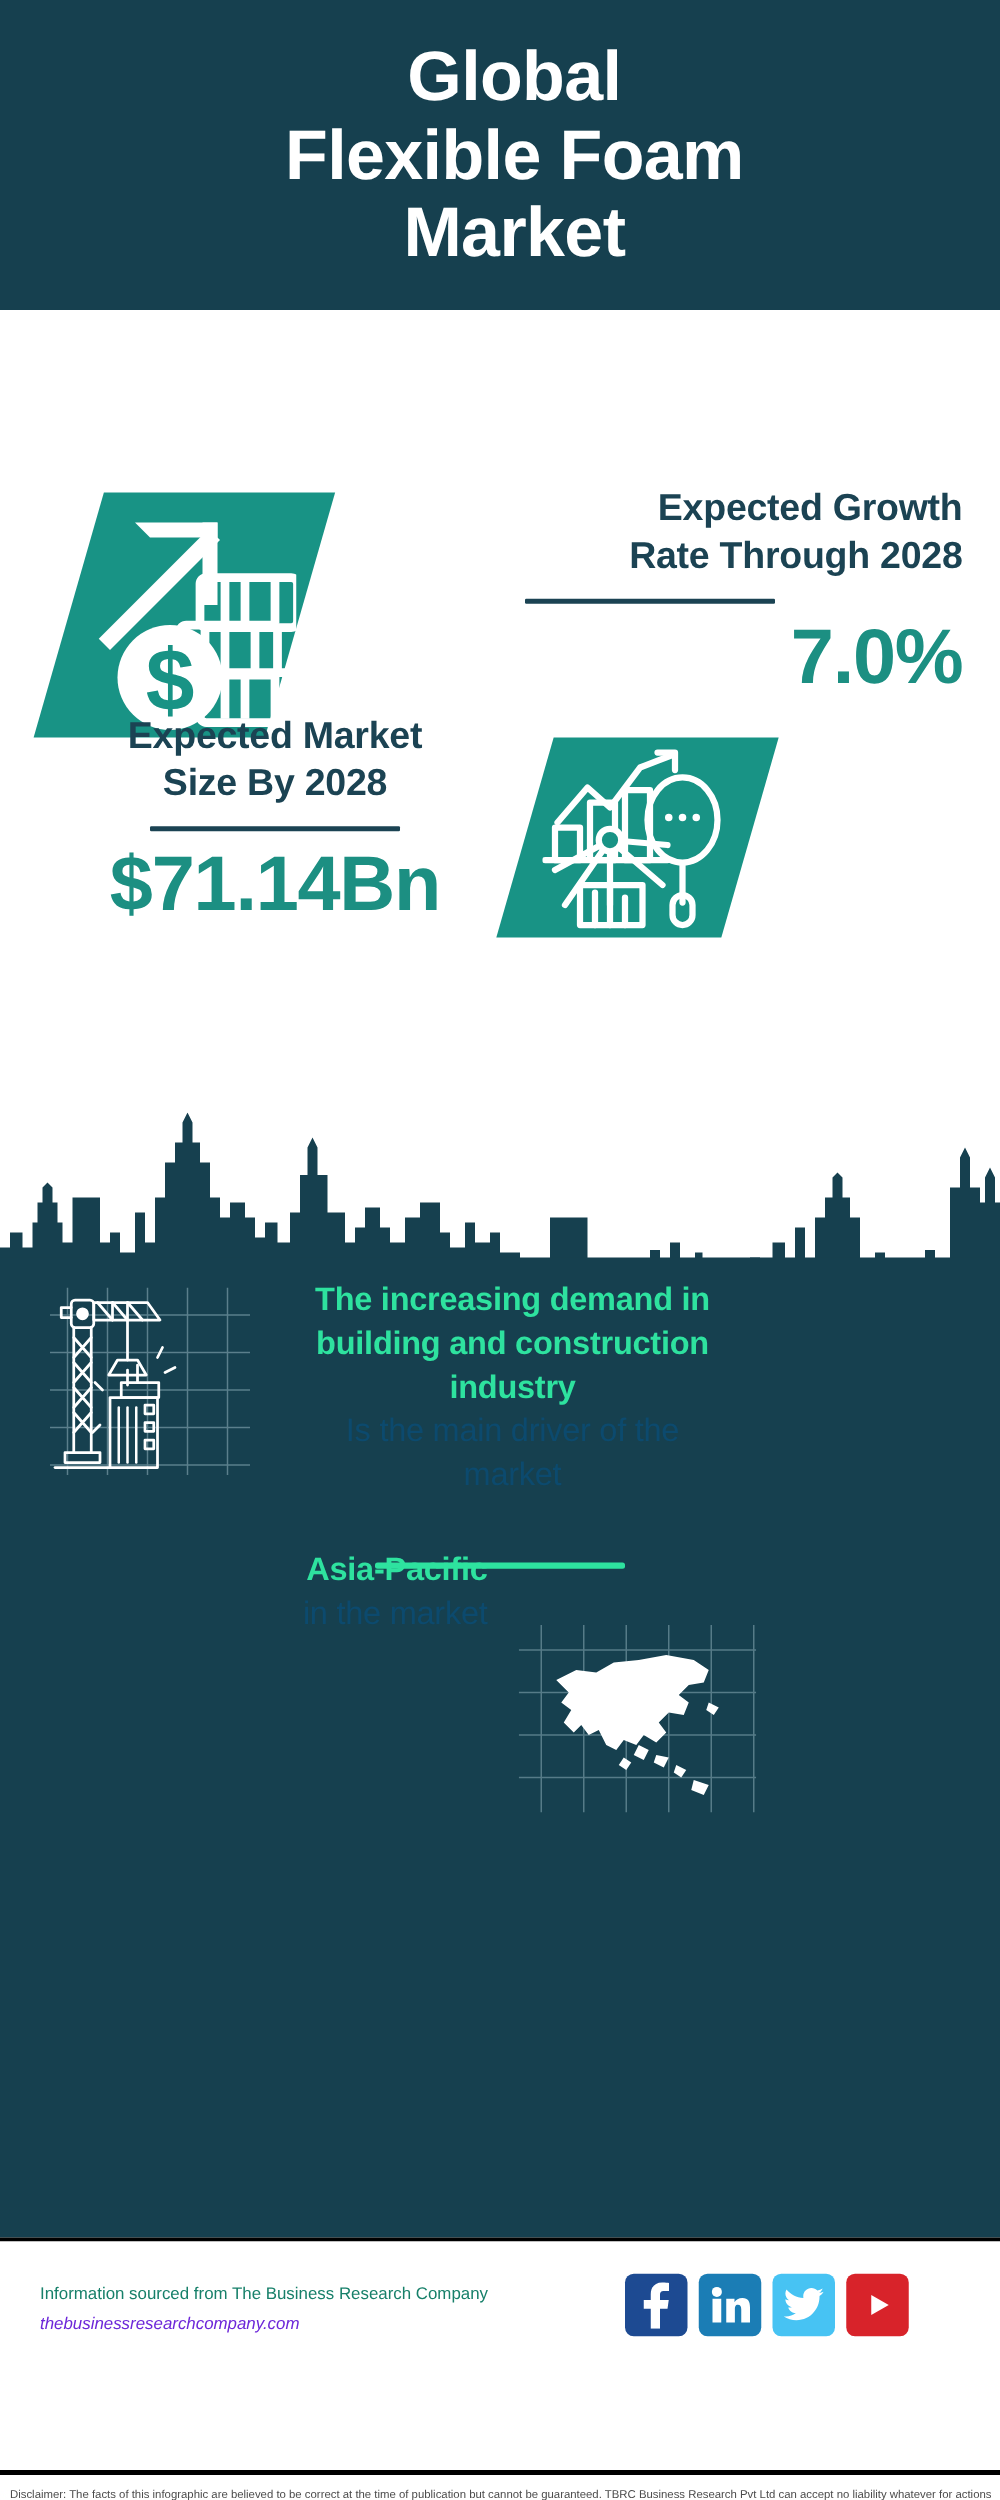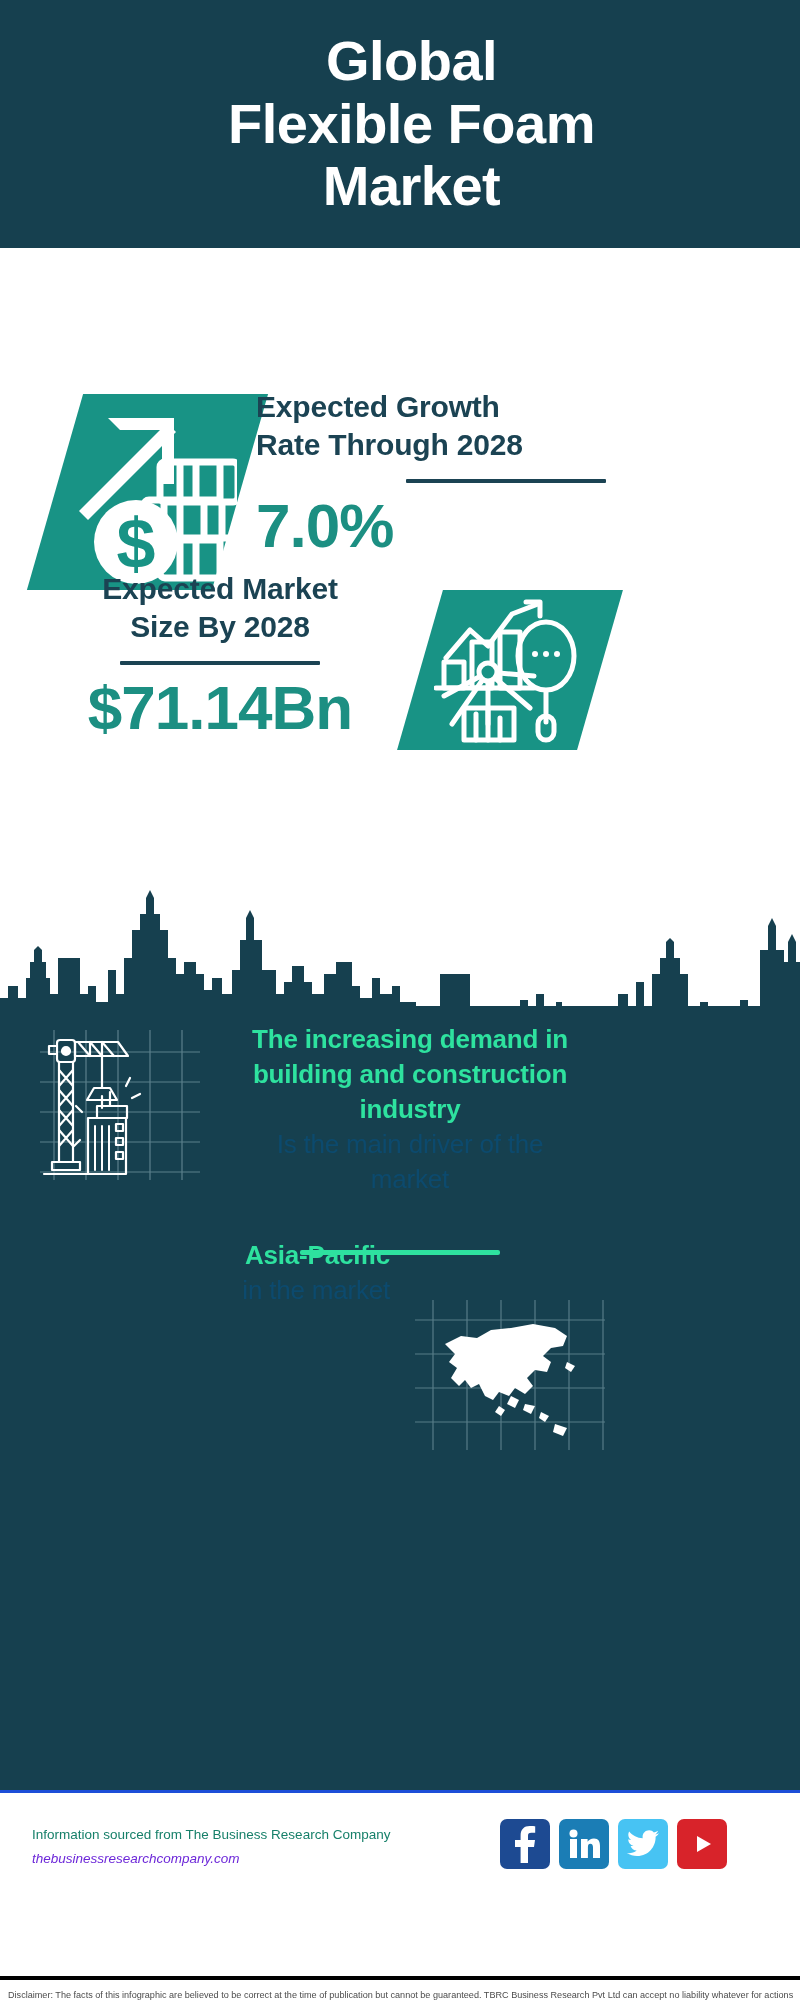--- a/index.html
+++ b/index.html
@@ -33,22 +33,22 @@
   
   .stat1-shape {
     position:absolute; left:55px; top:394px; width:185px; height:196px;
     background:#189385;
     transform:skewX(-16deg);
   }
   .stat1-icon {
     position:absolute; left:62px; top:396px; width:175px; height:192px;
   }
   .stat1-text {
-    position:absolute; left:256px; top:388px; width:500px;
-    text-align:left;
+    position:absolute; left:270px; top:388px; width:500px;
+    text-align:right;
   }
   .stat-label {
     color:#1b4353; font-weight:bold; font-size:30px; line-height:1.28;
     letter-spacing:-0.2px;
   }
   .stat-rule {
     width:200px; height:4px; background:#1b4353;
     margin:14px auto 10px auto; border-radius:1px;
   }
   .stat-value {
@@ -108,21 +108,21 @@
   .region-text {
     position:absolute; left:45px; top:1238px; width:345px; text-align:right;
   }
   .map-wrap {
     position:absolute; left:415px; top:1300px; width:190px; height:150px;
   }
 
   
   .footer {
     position:absolute; left:0; top:1790px; width:800px; height:115px;
-    background:#ffffff; border-top:3px solid #1d4ed8;
+    background:#ffffff; border-top:3px solid #000000;
   }
   .footer-credit {
     position:absolute; left:32px; top:30px; width:470px;
     color:#17806a; font-size:13.5px; line-height:1.75;
     font-family:"Liberation Sans Narrow","Liberation Sans",sans-serif;
   }
   .social-row {
     position:absolute; left:500px; top:26px; display:flex; gap:9px;
   }
   .social-ico {

